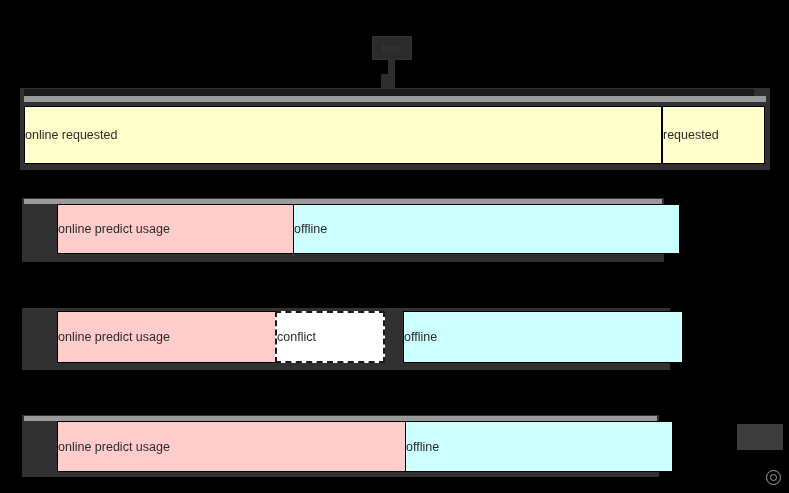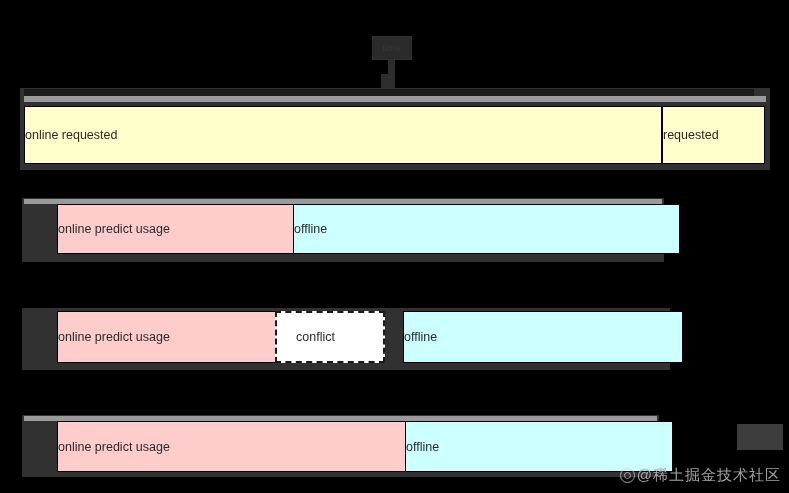--- a/index.html
+++ b/index.html
@@ -160,36 +160,35 @@
       <div class="seg seg-pink" style="left: 25px; top: 204px; width: 250px; height: 50px; background: rgb(255, 204, 204);">
         <span>online predict usage</span>
       </div>
       <div class="seg seg-cyan" style="left: 275px; top: 204px; width: 387px; height: 50px; background: rgb(204, 255, 255);">
         <span>offline</span>
       </div>
       <div class="bar-frame" style="left: 22px; top: 308px; width: 648px; height: 62px;"></div>
       <div class="seg seg-pink" style="left: 25px; top: 311px; width: 250px; height: 52px; background: rgb(255, 204, 204);">
         <span>online predict usage</span>
       </div>
-      <div class="seg seg-white" style="left: 275px; top: 311px; width: 110px; height: 52px; background: rgb(255, 255, 255); padding-left: 19px;">
+      <div class="seg seg-white" style="left: 275px; top: 311px; width: 110px; height: 52px; background: rgb(255, 255, 255);">
         <span>conflict</span>
       </div>
       <div class="seg seg-cyan" style="left: 385px; top: 311px; width: 280px; height: 52px; background: rgb(204, 255, 255);">
         <span>offline</span>
       </div>
       <div class="bar-frame" style="left: 22px; top: 415px; width: 637px; height: 62px;"></div>
       <div class="rail" style="left: 24px; top: 416px; width: 633px; height: 5px;"></div>
       <div class="seg seg-pink" style="left: 25px; top: 421px; width: 362px; height: 51px; background: rgb(255, 204, 204);">
         <span>online predict usage</span>
       </div>
       <div class="seg seg-cyan" style="left: 387px; top: 421px; width: 268px; height: 51px; background: rgb(204, 255, 255);">
         <span>offline</span>
       </div>
     </div>
 
   <div class="ghost-block"></div>
 
   <div class="watermark">
     <span class="wm-mark"></span>
-    <span>@稀土掘金技术社区</span>
   </div>
 
 </div>
 
 </body></html>

